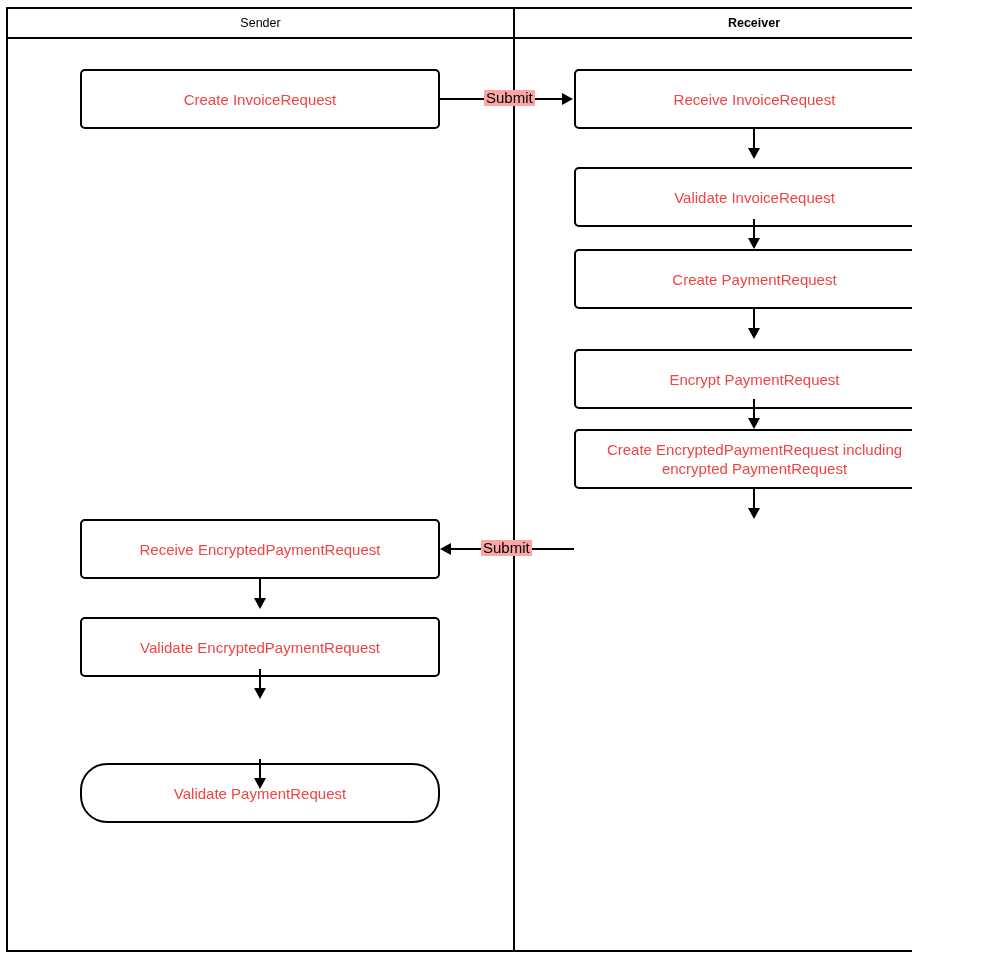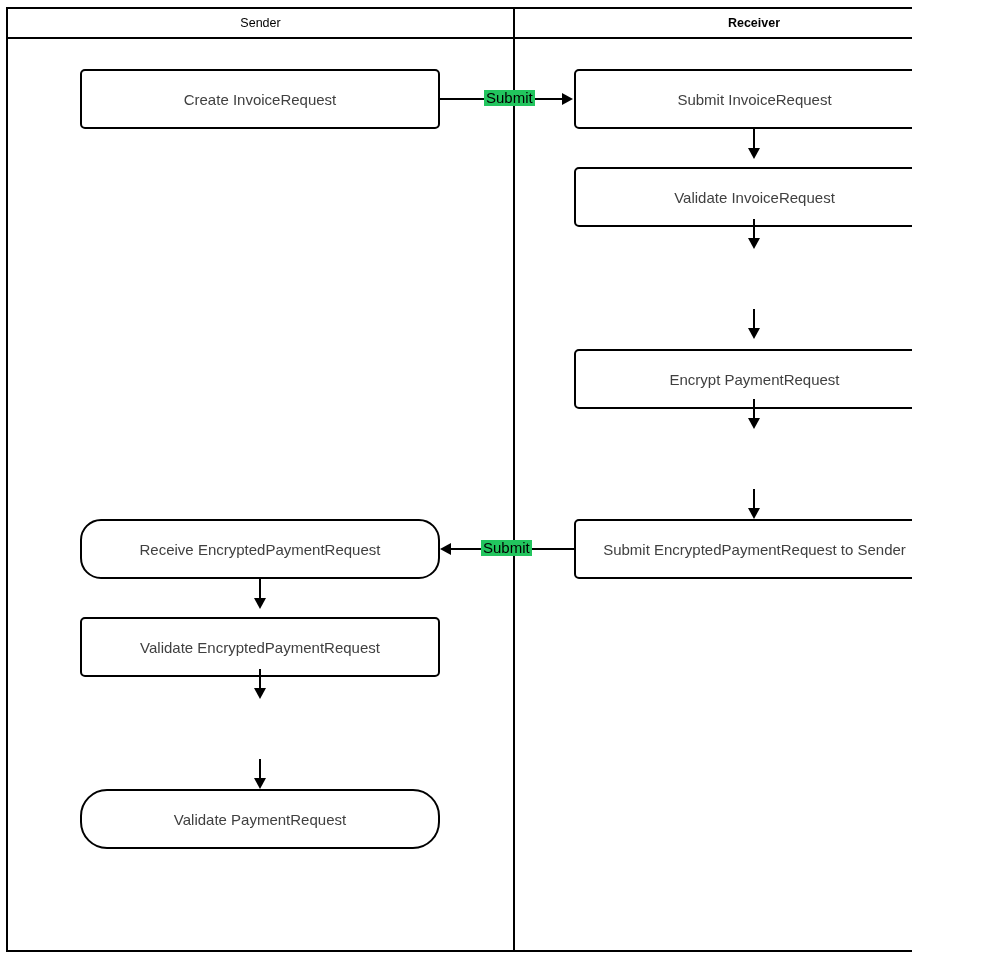--- a/index.html
+++ b/index.html
@@ -65,21 +65,21 @@
     box-sizing: border-box;
     border: 2px solid #000000;
     border-radius: 5px;
     background: #ffffff;
     display: flex;
     align-items: center;
     justify-content: center;
     text-align: center;
     font-size: 15px;
     line-height: 19px;
-    color: #404040;
+    color: #ef4444;
     padding: 0 8px;
     height: 60px;
   }
   .node.left  { left: 80px;  width: 360px; }
   .node.right { left: 574px; width: 361px; }
 
   
   .vline {
     position: absolute;
     width: 2px;
@@ -112,56 +112,57 @@
     height: 0;
     border-top: 6px solid transparent;
     border-bottom: 6px solid transparent;
     border-right: 11px solid #000000;
   }
   .edge-label {
     position: absolute;
     font-size: 15px;
     line-height: 16px;
     color: #000000;
-    background: #22c55e;
+    background: #fca5a5;
     padding: 0 2px;
     white-space: nowrap;
     text-align: center;
   }
 </style>
 </head>
 <body>
 
 <div id="canvas">
 
   <div class="lane-frame"></div>
   <div class="lane-header-rule"></div>
   <div class="lane-divider"></div>
 
   <div class="lane-title sender">Sender</div>
   <div class="lane-title receiver">Receiver</div>
 
   <div class="node left" style="top:69px;">Create InvoiceRequest</div>
 
-  <div class="node left" style="top:519px;border-radius:21px;">Receive EncryptedPaymentRequest</div>
+  <div class="node left" style="top:519px;">Receive EncryptedPaymentRequest</div>
 
   <div class="node left" style="top:609px;margin-top:8px;">Validate EncryptedPaymentRequest</div>
 
 
-  <div class="node left" style="top:789px;border-radius:27px;">Validate PaymentRequest</div>
+  <div class="node left" style="top:763px;border-radius:27px;">Validate PaymentRequest</div>
 
-  <div class="node right" style="top:69px;">Submit InvoiceRequest</div>
+  <div class="node right" style="top:69px;">Receive InvoiceRequest</div>
 
   <div class="node right" style="top:167px;">Validate InvoiceRequest</div>
 
+  <div class="node right" style="top:249px;">Create PaymentRequest</div>
 
   <div class="node right" style="top:349px;">Encrypt PaymentRequest</div>
 
+  <div class="node right" style="top:429px;">Create EncryptedPaymentRequest including encrypted PaymentRequest</div>
 
-  <div class="node right" style="top:519px;">Submit EncryptedPaymentRequest to Sender</div>
 
   <div class="hline" style="left:440px; top:98px; width:123px;"></div>
   <div class="arrow-right" style="left:562px; top:93px;"></div>
   <div class="edge-label" style="left:484px; top:90px;">Submit</div>
 
   <div class="vline" style="left:753px; top:129px; width:2px; height:21px;"></div>
   <div class="arrow-down" style="left:748px; top:148px;"></div>
 
   <div class="vline" style="left:753px; top:219px; width:2px; height:21px;"></div>
   <div class="arrow-down" style="left:748px; top:238px;"></div>

